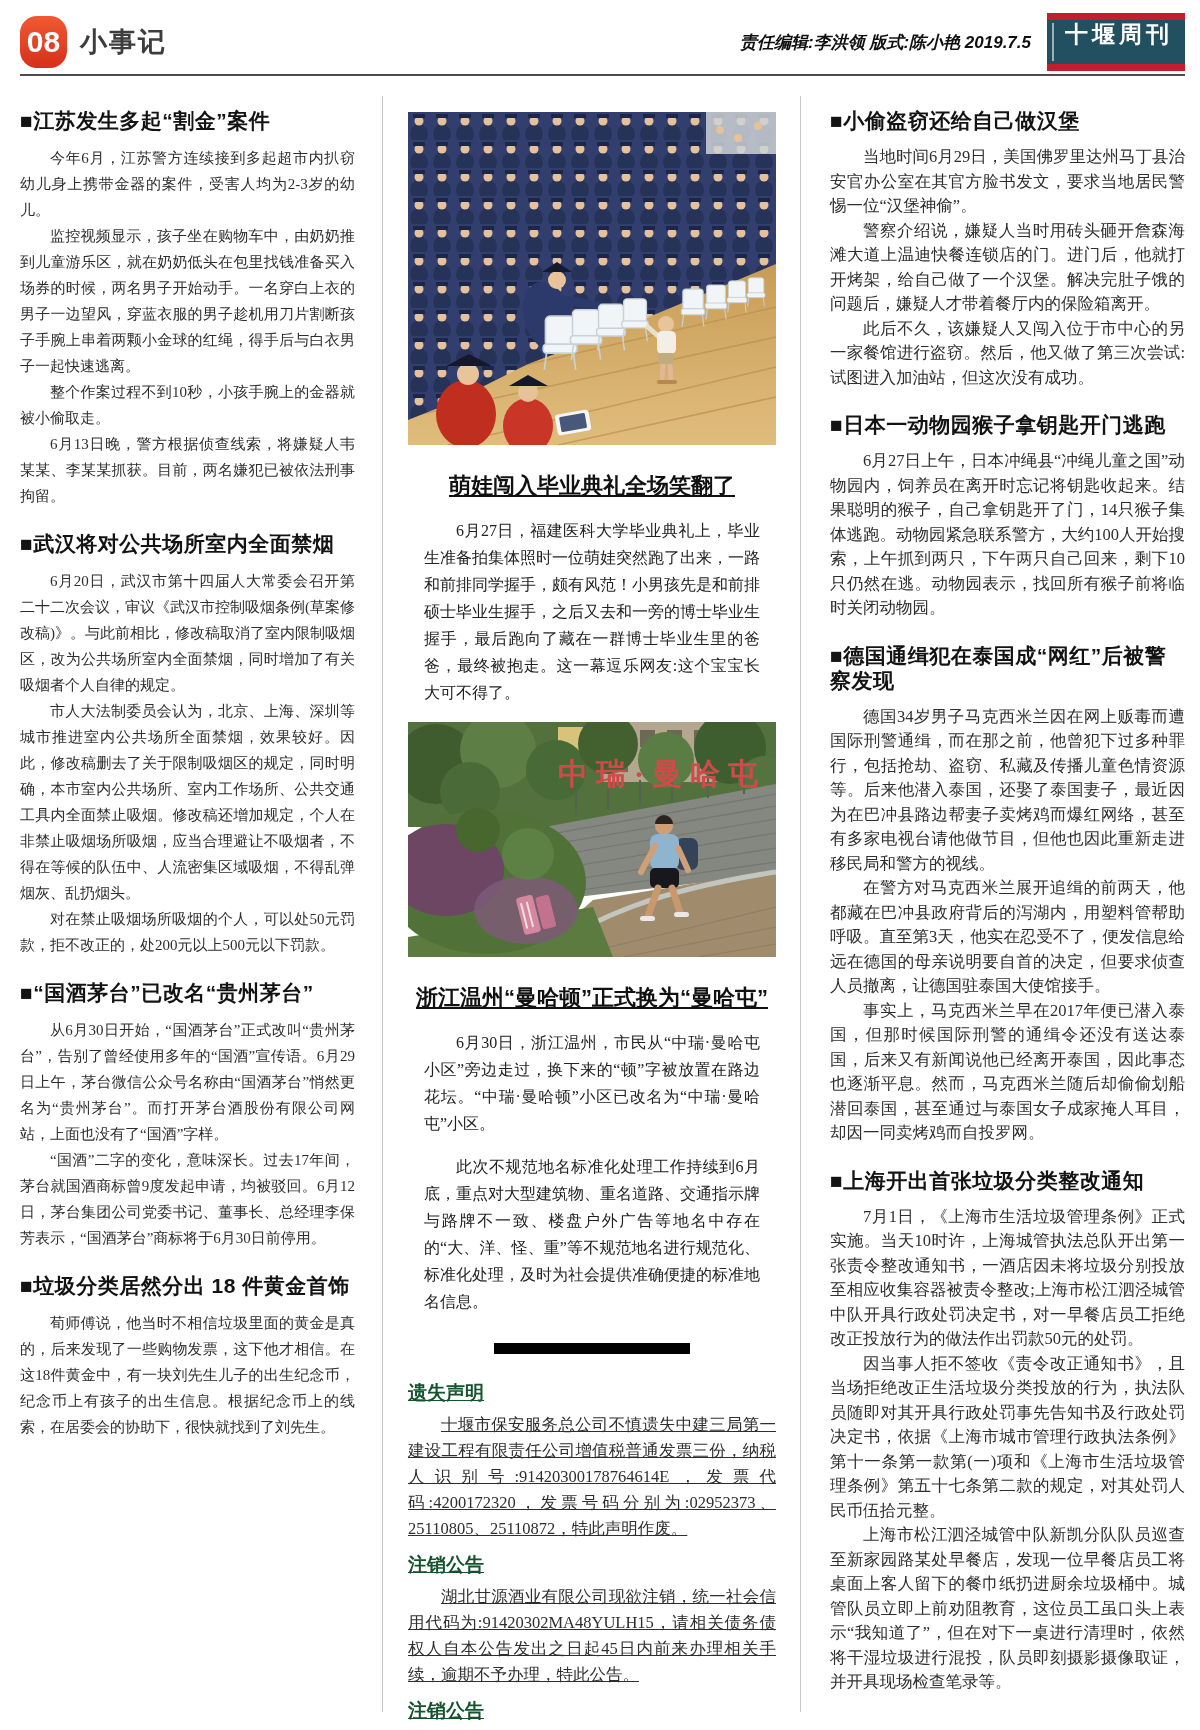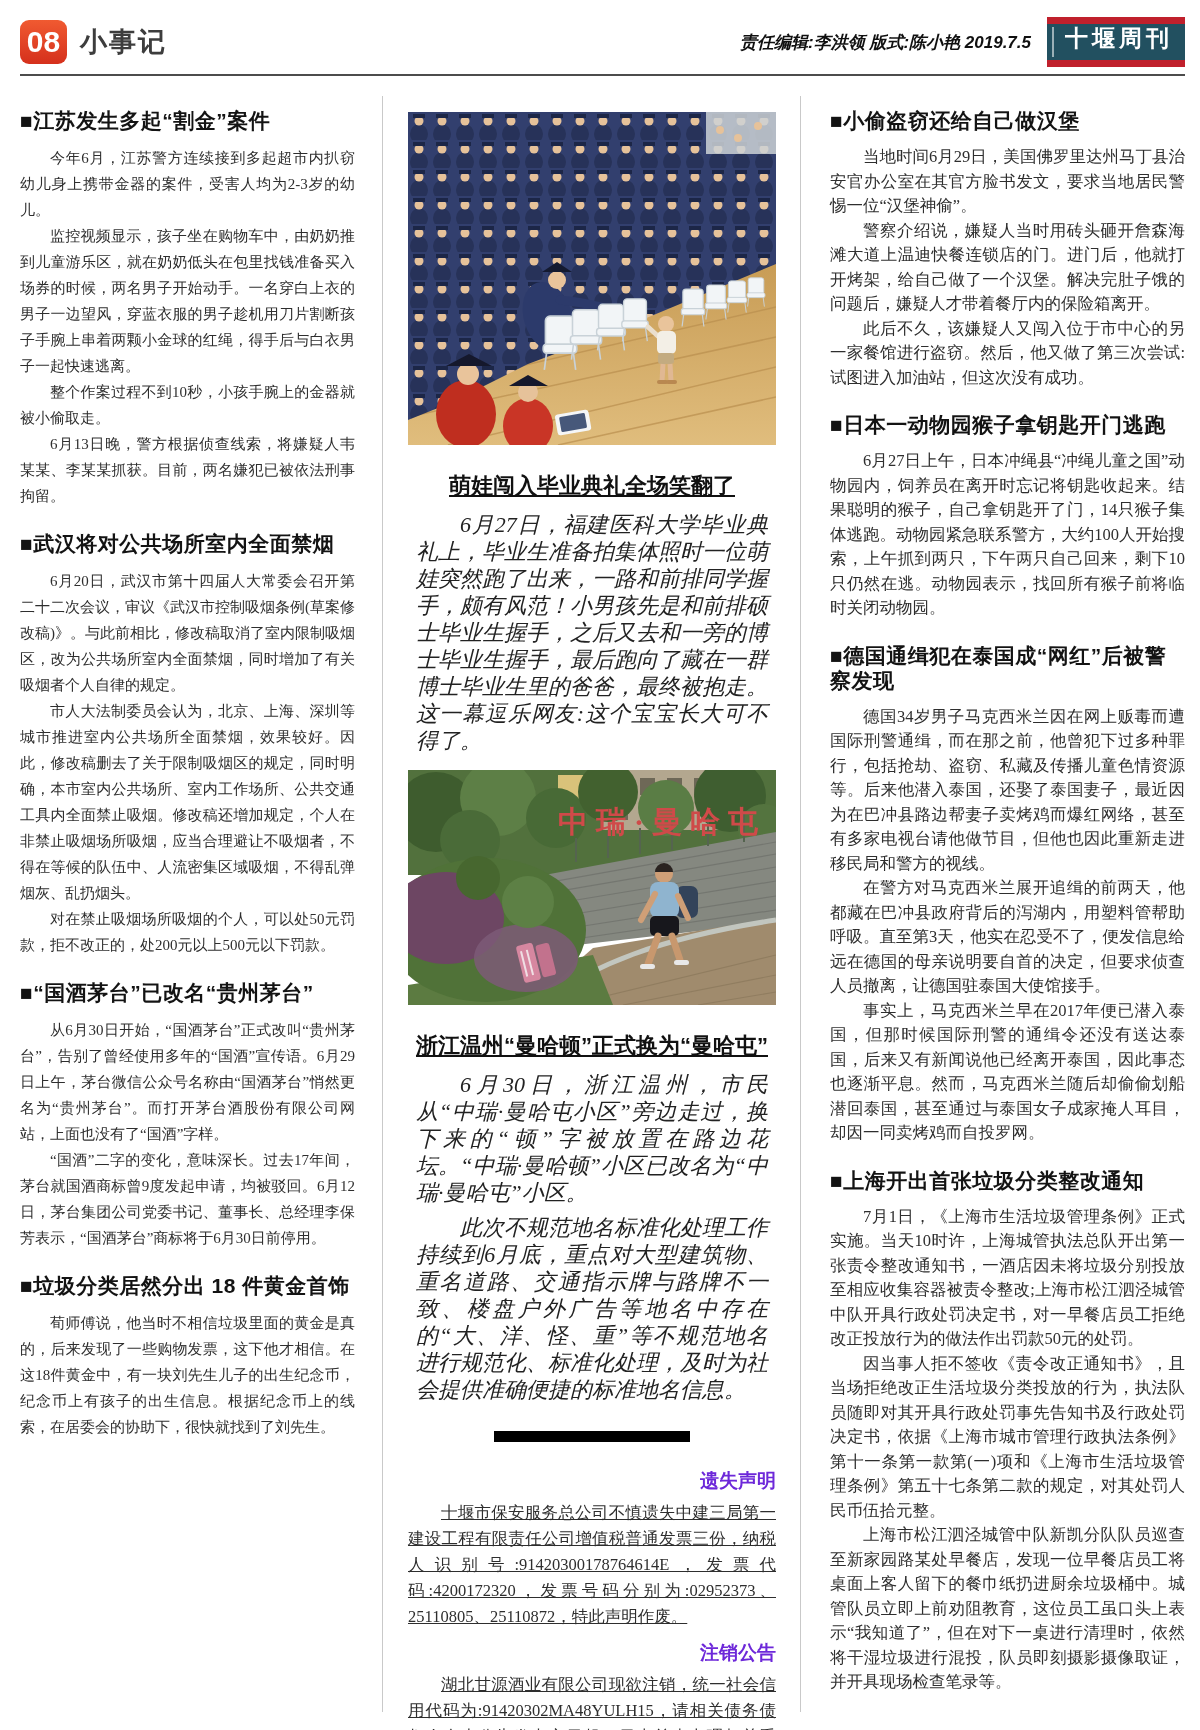--- a/index.html
+++ b/index.html
@@ -4,31 +4,31 @@
 <style>
   html,body{margin:0;padding:0;}
   body{
     width:1200px;height:1730px;position:relative;overflow:hidden;
     background:#ffffff;color:#2b2b2b;
     font-family:"Liberation Serif","DejaVu Serif",serif;
   }
   
   .header{position:absolute;left:20px;right:15px;top:16px;height:52px;
           display:flex;align-items:center;}
-  .pagenum{width:47px;height:44px;border-radius:9px;
+  .pagenum{width:47px;height:52px;border-radius:17px;
            background:linear-gradient(#f05a31,#d5301c);
            color:#fff;display:flex;align-items:center;justify-content:center;
            font:bold 30px "Liberation Sans","DejaVu Sans",sans-serif;}
   .section-title{margin-left:13px;letter-spacing:2px;color:#3d3d3d;
            font:bold 27px "Liberation Sans","DejaVu Sans",sans-serif;}
   .editor-line{margin-left:auto;margin-right:16px;color:#101010;
            font:italic bold 17px "Liberation Sans","DejaVu Sans",sans-serif;text-align:right;}
   .masthead{border-top:7px solid #c0202c;border-bottom:7px solid #c0202c;
            background:#225060;color:#fff;height:28px;display:flex;align-items:center;
-           padding:0 12px 8px 18px;letter-spacing:4px;position:relative;
+           padding:0 12px 16px 18px;letter-spacing:4px;position:relative;
            font:bold 23px "Liberation Serif","DejaVu Serif",serif;}
   .masthead::before{content:"";position:absolute;left:5px;top:3px;bottom:3px;width:2px;
            background:rgba(255,255,255,.55);}
   .header-rule{position:absolute;left:20px;right:15px;top:74px;height:2px;background:#4c4c4c;}
   
   .vline{position:absolute;top:96px;bottom:18px;width:1px;background:#c9c9c9;}
   .vline-1{left:382px;} .vline-2{left:800px;}
   .col{position:absolute;top:100px;}
   .col-left{left:20px;width:335px;}
   .col-mid{left:408px;width:368px;}
@@ -39,25 +39,25 @@
   .col .art:first-child h2.art-title{margin-top:8px;}
   p.body{margin:0;font-size:15px;line-height:26px;text-align:justify;
       text-indent:2em;color:#2e2e2e;}
   .col-right p.body{font-size:16.5px;line-height:24.5px;}
   
   .photo{display:block;width:368px;border:0;}
   .photo-1{margin-top:12px;}
   .photo-2{margin-top:16px;}
   .cap-title{margin:26px 0 10px;text-align:center;color:#111;
       font:bold 22px "Liberation Sans","DejaVu Sans",sans-serif;text-decoration:underline;}
-  p.kai{margin:8px;font-size:22px;line-height:27px;text-align:justify;
-      text-indent:2em;font-style:italic;color:#222;}
+  p.kai{margin:16px;font-size:16px;line-height:27px;text-align:justify;
+      text-indent:2em;color:#222;}
   .black-bar{width:196px;height:11px;background:#000;margin:28px auto 26px;}
-  .notice-heading{margin:10px 0 6px;text-align:right;color:#6d28d9;
-      font:bold 19px "Liberation Sans","DejaVu Sans",sans-serif;}
+  .notice-heading{margin:10px 0 6px;text-align:left;color:#14532d;
+      font:bold 19px "Liberation Sans","DejaVu Sans",sans-serif;text-decoration:underline;}
   p.notice-body{margin:0;font-size:16.5px;line-height:26px;text-align:justify;
       text-indent:2em;color:#2e2e2e;text-decoration:underline;}
 </style>
 </head>
 <body>
 
 <div class="header">
   <div class="pagenum">08</div>
   <div class="section-title">小事记</div>
   <div class="editor-line">责任编辑:李洪领  版式:陈小艳  2019.7.5</div>

